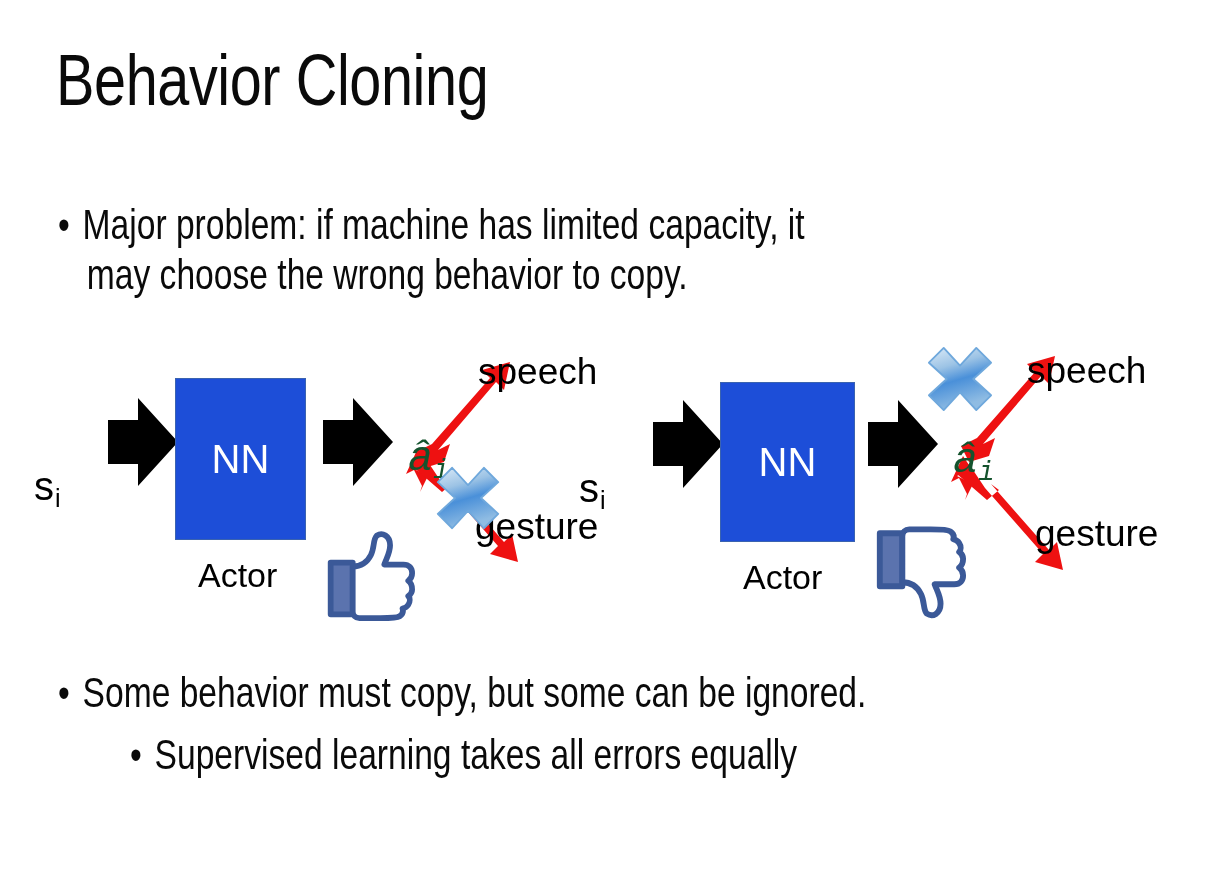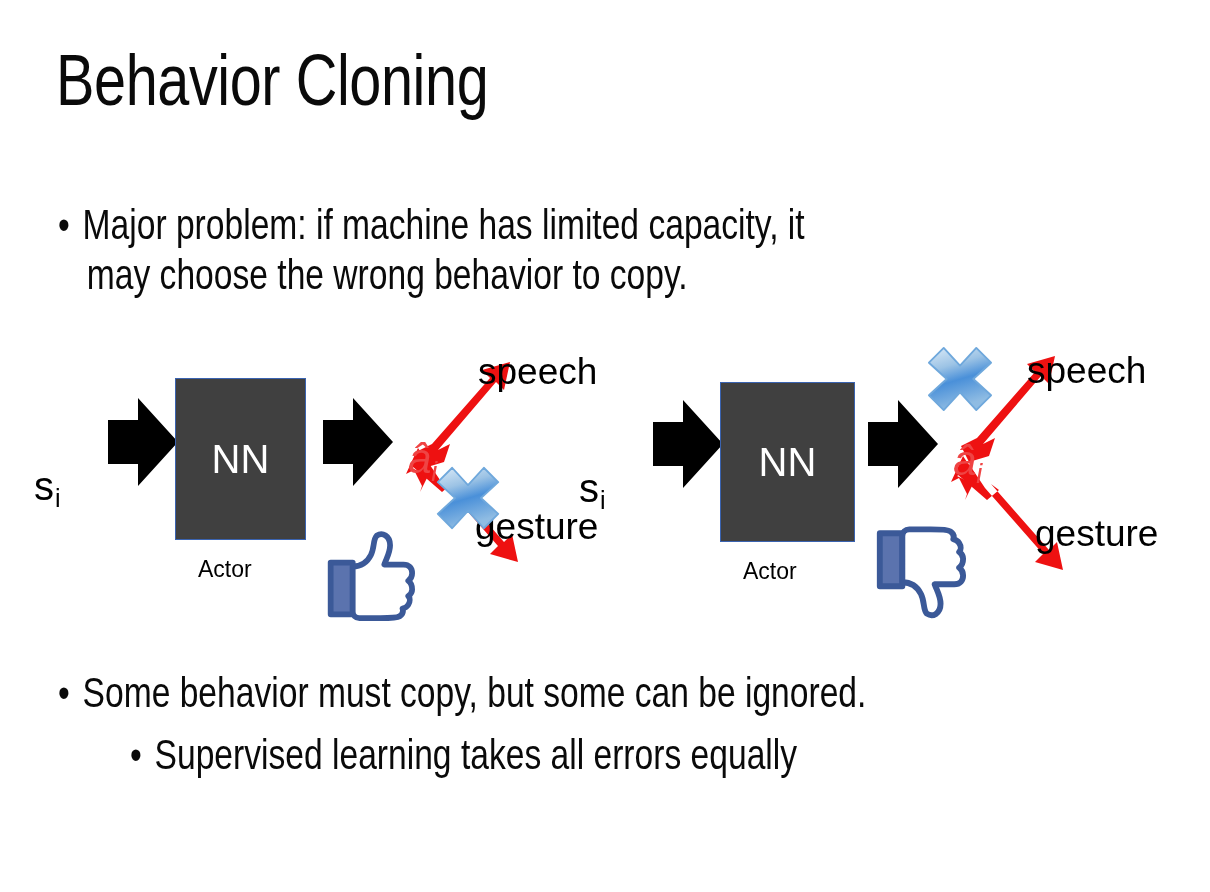--- a/index.html
+++ b/index.html
@@ -103,51 +103,51 @@
   }
   .state-label .sub {
     font-size: 25px;
     vertical-align: -0.28em;
     margin-left: 1px;
   }
 
   
   .nn-box {
     position: absolute;
-    background: #404040;
+    background: #1d4ed8;
     border: 1px solid #3A63B0;
     box-sizing: border-box;
     display: flex;
     align-items: center;
     justify-content: center;
   }
   .nn-box .nn-text {
     color: #ffffff;
     font-family: "Liberation Sans", sans-serif;
     font-size: 40px;
     line-height: 1;
   }
 
   
   .actor-label {
     position: absolute;
     font-family: "Liberation Sans", sans-serif;
-    font-size: 23px;
+    font-size: 34px;
     color: #000;
     line-height: 1;
     white-space: nowrap;
   }
 
   
   .ahat-label {
     position: absolute;
-    font-family: Liberation Sans, sans-serif;
+    font-family: Liberation Mono, monospace;
     font-style: italic;
     font-size: 42px;
-    color: #ef4444;
+    color: #14532d;
     line-height: 1;
     white-space: nowrap;
   }
   .ahat-label .sub {
     font-size: 27px;
     vertical-align: -0.30em;
   }
 
   
   .branch-label {

